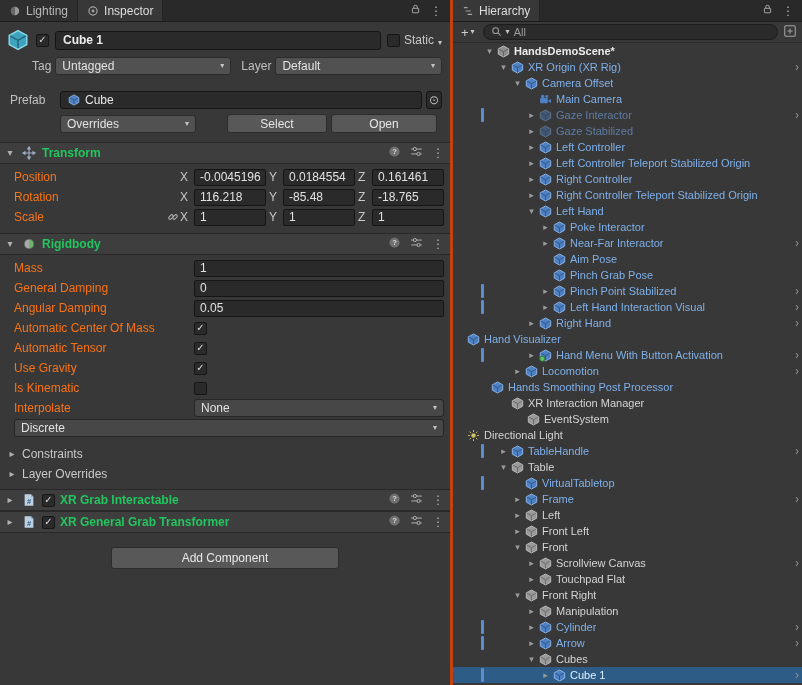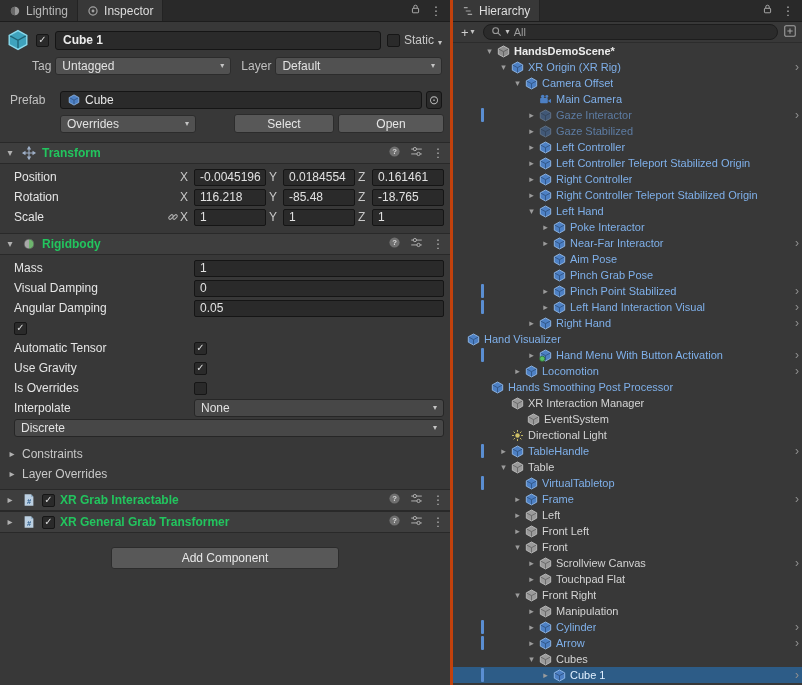--- a/index.html
+++ b/index.html
@@ -37,37 +37,37 @@
   .tag-popup{width:176px}
   .layer-lbl{margin-left:6px}
   .layer-popup{flex:1}
 
   .row-prefab{display:flex;align-items:center;gap:4px;padding:2px 8px 2px 10px;margin-top:9px;color:#c0c0c0}
   .prefab-label{width:46px}
   .prefab-field{flex:1;height:18px;background:#2a2a2a;border:1px solid #151515;border-radius:3px;display:flex;
        align-items:center;gap:4px;padding:0 5px;color:#e6e6e6}
   .picker-btn{width:16px;height:18px;display:flex;align-items:center;justify-content:center;background:#2a2a2a;
        border:1px solid #151515;border-radius:3px;color:#b8b8b8;font-size:12px}
-  .row-prefab-btns{display:flex;align-items:center;gap:4px;padding:3px 6px 9px 60px}
+  .row-prefab-btns{display:flex;align-items:center;gap:4px;padding:3px 13px 9px 60px}
   .overrides-popup{width:136px}
   .btn{height:19px;background:#585858;border:1px solid #2c2c2c;border-radius:3px;display:flex;align-items:center;
        justify-content:center;color:#e6e6e6}
   .select-btn{width:100px;margin-left:auto}
   .open-btn{width:106px}
 
   
   .comp-header{height:22px;flex:0 0 22px;background:#3e3e3e;border-top:1px solid #292929;border-bottom:1px solid #292929;
        display:flex;align-items:center;gap:5px;padding:0 6px 0 4px}
   .fold{width:12px;text-align:center;color:#b0b0b0;font-size:10px;line-height:1}
   .comp-icon{width:16px;height:16px;display:flex;align-items:center;justify-content:center}
   .comp-title{font-weight:bold;color:#22c55e}
   .hdr-right{margin-left:auto;display:flex;align-items:center;gap:9px}
   .comp-body{padding:3px 0 6px 0}
   .prop-row{height:20px;display:flex;align-items:center;padding:0 6px 0 14px}
-  .prop-label{width:152px;flex:0 0 152px;color:#e5e5e5;white-space:nowrap;overflow:hidden}
+  .prop-label{width:152px;flex:0 0 152px;color:#f97316;white-space:nowrap;overflow:hidden}
   .rb-label{width:180px;flex:0 0 180px}
   .gutter{width:14px;flex:0 0 14px;display:flex;align-items:center;justify-content:center}
   .vec{flex:1;display:flex;align-items:center;gap:3px;min-width:0}
   .axis{width:11px;flex:0 0 11px;color:#c8c8c8}
   .vfield{flex:1;min-width:0;height:17px;background:#2a2a2a;border:1px solid #151515;border-radius:2px;padding:0 5px;
        display:flex;align-items:center;color:#e2e2e2;white-space:nowrap;overflow:hidden}
   .enum-popup{flex:1;height:18px;background:#474747;border:1px solid #262626;border-radius:3px;display:flex;
        align-items:center;padding:0 6px;color:#e2e2e2}
   .enum-popup .caret{margin-left:auto}
   .fold-row{height:20px;display:flex;align-items:center;gap:4px;padding-left:6px;color:#c8c8c8}
@@ -279,40 +279,41 @@
               </svg></span>
           <span class="kebab">⋮</span>
         </span>
       </div>
       <div class="comp-body" id="rigidbody-fields">
           <div class="prop-row">
             <span class="prop-label rb-label">Mass</span>
             <span class="vfield">1</span>
           </div>
           <div class="prop-row">
-            <span class="prop-label rb-label">Visual Damping</span>
+            <span class="prop-label rb-label">General Damping</span>
             <span class="vfield">0</span>
           </div>
           <div class="prop-row">
             <span class="prop-label rb-label">Angular Damping</span>
             <span class="vfield">0.05</span>
           </div>
           <div class="prop-row">
+            <span class="prop-label rb-label">Automatic Center Of Mass</span>
             <span class="chk on">✓</span>
           </div>
           <div class="prop-row">
             <span class="prop-label rb-label">Automatic Tensor</span>
             <span class="chk on">✓</span>
           </div>
           <div class="prop-row">
             <span class="prop-label rb-label">Use Gravity</span>
             <span class="chk on">✓</span>
           </div>
           <div class="prop-row">
-            <span class="prop-label rb-label">Is Overrides</span>
+            <span class="prop-label rb-label">Is Kinematic</span>
             <span class="chk"></span>
           </div>
           <div class="prop-row">
             <span class="prop-label rb-label">Interpolate</span>
             <span class="enum-popup">
               <span>None</span>
               <span class="caret">▾</span>
             </span>
           </div>
           <div class="prop-row">
@@ -699,21 +700,21 @@
           <span class="hfold"></span>
           <span class="hicon">
             <svg width="13" height="13" viewBox="0 0 16 16">
               <path d="M8 1.2 14.4 4.7v6.6L8 14.8 1.6 11.3V4.7Z" fill="#9a9a9a"></path>
               <path d="M1.6 4.7 8 8.2l6.4-3.5M8 8.2v6.6" stroke="#606060" stroke-width="1" fill="none"></path>
               <path d="M8 1.2 14.4 4.7v6.6L8 14.8 1.6 11.3V4.7Z" fill="none" stroke="#c6c6c6" stroke-width="1"></path>
             </svg>
           </span>
           <span class="hlabel plain">EventSystem</span>
         </div>
-        <div class="h-row" style="padding-left: 44px;">
+        <div class="h-row" style="">
           <span class="hfold"></span>
           <span class="hicon">
             <svg width="13" height="13" viewBox="0 0 16 16">
               <circle cx="8" cy="8" r="2.7" fill="#cdbf66"></circle>
               <g stroke="#cdbf66" stroke-width="1.2">
                 <path d="M8 1.2v2.4M8 12.4v2.4M1.2 8h2.4M12.4 8h2.4M3.2 3.2l1.7 1.7M11.1 11.1l1.7 1.7M12.8 3.2l-1.7 1.7M4.9 11.1l-1.7 1.7"></path>
               </g>
             </svg>
           </span>
           <span class="hlabel plain">Directional Light</span>

